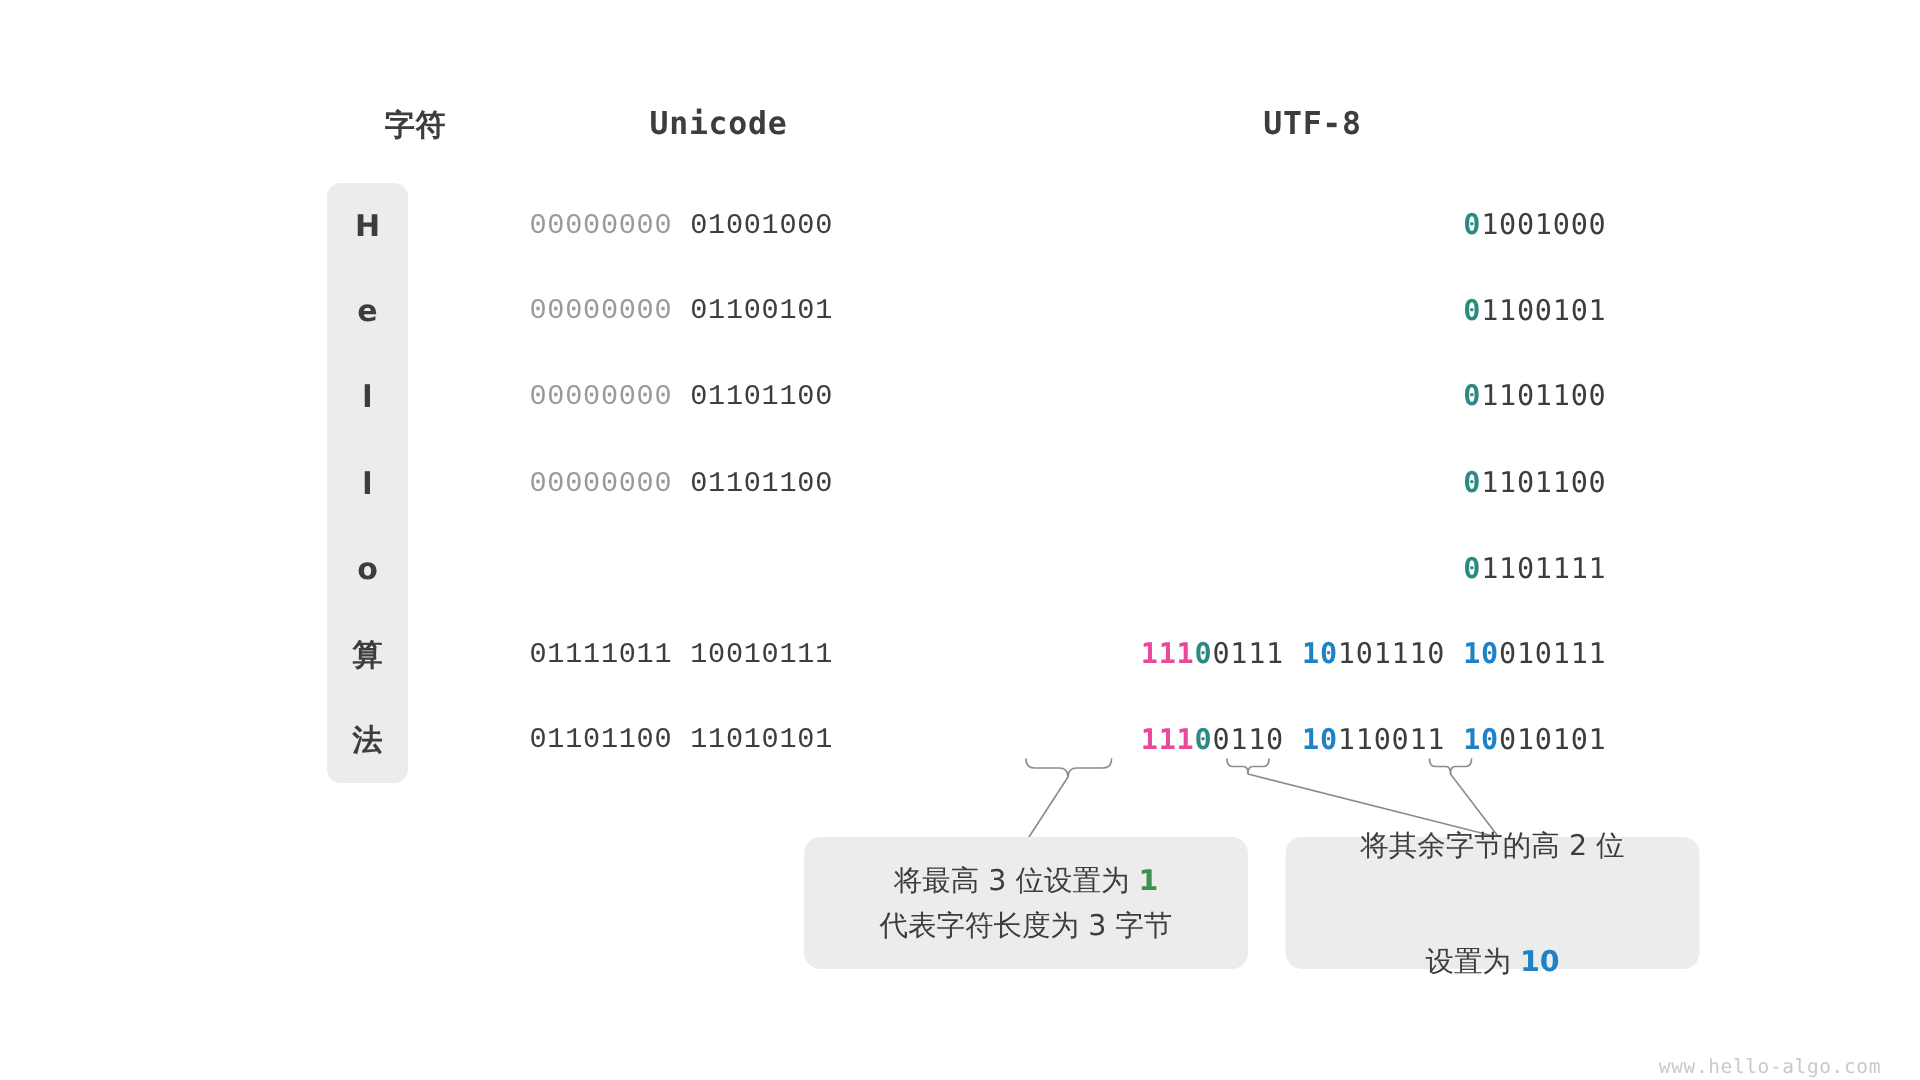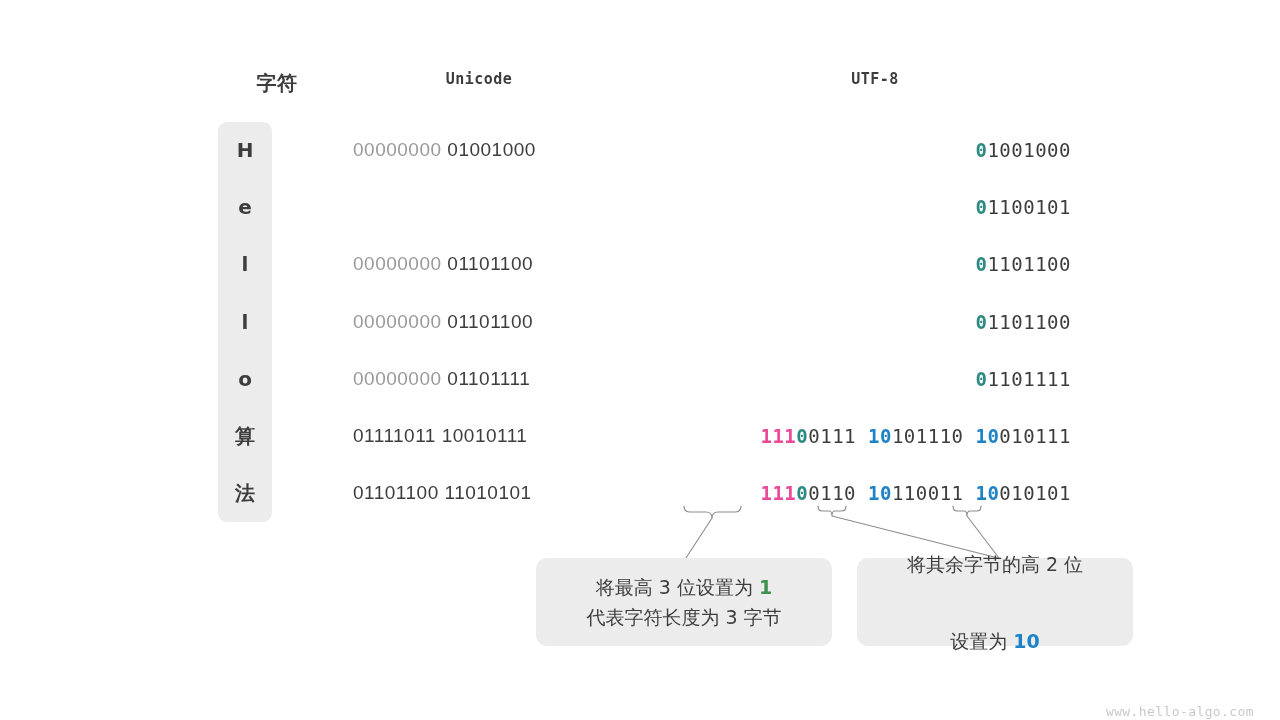--- a/index.html
+++ b/index.html
@@ -15,21 +15,21 @@
     font-family: "DejaVu Sans", sans-serif;
     color: #3d3d3d;
     -webkit-font-smoothing: antialiased;
   }
 
   
   .col-header {
     position: absolute;
     font-family: "DejaVu Sans Mono", monospace;
     font-weight: bold;
-    font-size: 15px;
+    font-size: 21px;
     color: #3d3d3d;
     letter-spacing: 0.5px;
     white-space: nowrap;
   }
   #hdr-char   { left: 218px; top: 70px; width: 56px; text-align: center;
                 font-family: "DejaVu Sans", sans-serif; font-size: 20px; margin-left: 31px; }
   #hdr-unicode{ left: 353px; top: 70px; width: 252px; text-align: center; }
   #hdr-utf8   { left: 782px; top: 70px; width: 186px; text-align: center; }
 
   
@@ -61,21 +61,21 @@
     left: 0;
     width: 1280px;
     height: 28px;
     line-height: 28px;
   }
   .uni {
     position: absolute;
     left: 353px;
     width: 252px;
     text-align: left;
-    font-family: Liberation Sans, sans-serif;
+    font-family: Liberation Mono, monospace;
     font-size: 19px;
     letter-spacing: 0.5px;
     white-space: pre;
   }
   .utf {
     position: absolute;
     left: 609px;
     width: 462px;
     text-align: right;
     font-family: "DejaVu Sans Mono", monospace;
@@ -144,32 +144,32 @@
     <div class="char-cell" style="top: 300px;">算</div>
     <div class="char-cell" style="top: 357.2px;">法</div>
   </div>
 
 <div id="table-body">
     <div class="row" style="top: 136px;">
       <div class="uni"><span class="g-dim">00000000</span><span> </span><span class="g-dark">01001000</span></div>
       <div class="utf"><span class="g-teal">0</span><span class="g-dark">1001000</span></div>
     </div>
     <div class="row" style="top: 193.2px;">
+      <div class="uni"><span class="g-dim">00000000</span><span> </span><span class="g-dark">01100101</span></div>
       <div class="utf"><span class="g-teal">0</span><span class="g-dark">1100101</span></div>
     </div>
     <div class="row" style="top: 250.4px;">
       <div class="uni"><span class="g-dim">00000000</span><span> </span><span class="g-dark">01101100</span></div>
       <div class="utf"><span class="g-teal">0</span><span class="g-dark">1101100</span></div>
     </div>
     <div class="row" style="top: 307.6px;">
       <div class="uni"><span class="g-dim">00000000</span><span> </span><span class="g-dark">01101100</span></div>
       <div class="utf"><span class="g-teal">0</span><span class="g-dark">1101100</span></div>
     </div>
     <div class="row" style="top: 364.8px;">
-      <div class="uni"><span class="g-dim">00000000</span><span> </span><span class="g-dark">01101111</span></div>
       <div class="utf"><span class="g-teal">0</span><span class="g-dark">1101111</span></div>
     </div>
     <div class="row" style="top: 422px;">
       <div class="uni"><span class="g-dark">01111011</span><span> </span><span class="g-dark">10010111</span></div>
       <div class="utf"><span class="g-green">111</span><span class="g-teal">0</span><span class="g-dark">0111</span><span> </span><span class="g-blue">10</span><span class="g-dark">101110</span><span> </span><span class="g-blue">10</span><span class="g-dark">010111</span></div>
     </div>
     <div class="row" style="top: 479.2px;">
       <div class="uni"><span class="g-dark">01101100</span><span> </span><span class="g-dark">11010101</span></div>
       <div class="utf"><span class="g-green">111</span><span class="g-teal">0</span><span class="g-dark">0110</span><span> </span><span class="g-blue">10</span><span class="g-dark">110011</span><span> </span><span class="g-blue">10</span><span class="g-dark">010101</span></div>
     </div>

